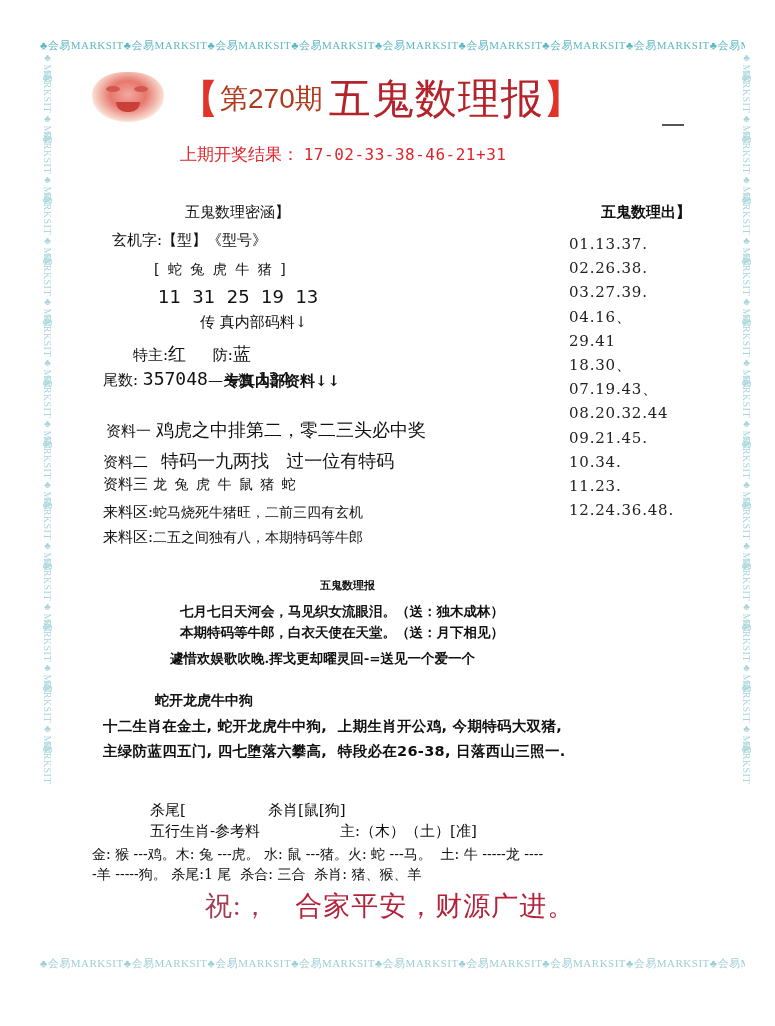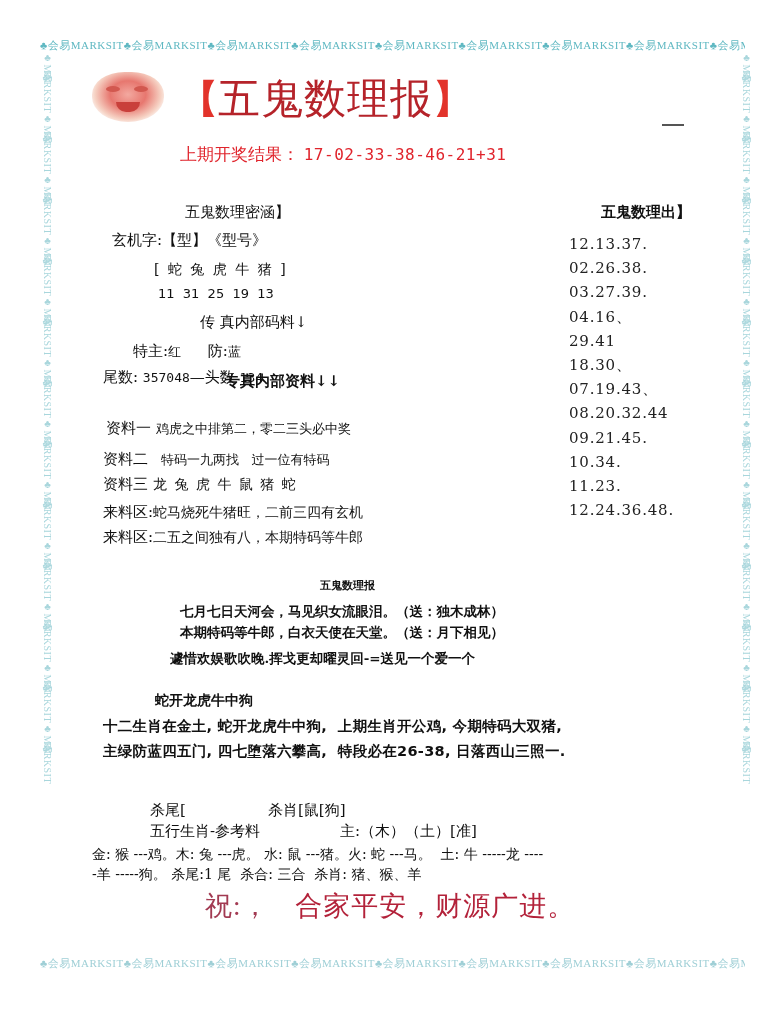--- a/index.html
+++ b/index.html
@@ -32,21 +32,21 @@
   .big-title { color: #b5232a; font-family: "Liberation Serif", serif; font-size: 42px; letter-spacing: 1px; }
   .dash-mark { position: absolute; left: 662px; top: 124px; width: 22px; height: 2px; background: #555; }
 
   .result { left: 180px; top: 143px; font-family: "Liberation Sans", sans-serif; font-size: 17px; color: #e0242c; }
   .result .num { font-family: "DejaVu Sans Mono", monospace; font-size: 16px; letter-spacing: 0.5px; }
 
   
   .b { font-weight: normal; text-align: center; }
   .s15 { font-size: 15px; }
   .s14 { font-size: 14px; }
-  .s13 { font-size: 13px; }
+  .s13 { font-size: 18px; }
   .sans { font-family: "DejaVu Sans", sans-serif; }
   .mono { font-family: "DejaVu Sans Mono", monospace; margin-top: 29px; }
 
   
   .chu-title { left: 601px; top: 203px; font-size: 15px; font-weight: bold; }
   .chu-list { position: absolute; left: 569px; top: 232px; font-family: "DejaVu Serif", serif; font-size: 15px; line-height: 24.2px; color: #222; letter-spacing: 0.8px; }
   .chu-list div { height: 24.2px; }
 
   .poem-title { left: 320px; top: 578px; font-size: 11px; font-weight: bold; }
   .poem { font-size: 13.5px; font-weight: bold; }
@@ -64,20 +64,21 @@
 <div class="border-v border-left" id="wm-left">♣会易MARKSIT♣会易MARKSIT♣会易MARKSIT♣会易MARKSIT♣会易MARKSIT♣会易MARKSIT♣会易MARKSIT♣会易MARKSIT♣会易MARKSIT♣会易MARKSIT♣会易MARKSIT♣会易MARKSIT</div>
 <div class="border-v border-right" id="wm-right">♣会易MARKSIT♣会易MARKSIT♣会易MARKSIT♣会易MARKSIT♣会易MARKSIT♣会易MARKSIT♣会易MARKSIT♣会易MARKSIT♣会易MARKSIT♣会易MARKSIT♣会易MARKSIT♣会易MARKSIT</div>
 
 <div class="face">
   <span class="eye" style="left:14px"></span>
   <span class="eye" style="left:42px"></span>
   <span class="mouth"></span>
 </div>
 <div class="title-wrap">
   <span class="bracket-l">【</span>
+  <span class="issue">第270期</span>
   <span class="big-title">五鬼数理报</span>
   <span class="bracket-r">】</span>
 </div>
 <div class="dash-mark"></div>
 
 <div class="abs result">
   <span>上期开奖结果：</span>
   <span class="num">17-02-33-38-46-21+31</span>
 </div>
 
@@ -112,21 +113,21 @@
 </div>
 <div class="abs" style="left:103px; top:502px;">
   <span class="s15">来料区:</span><span class="s14 b">蛇马烧死牛猪旺，二前三四有玄机</span>
 </div>
 <div class="abs" style="left:103px; top:527px;">
   <span class="s15">来料区:</span><span class="s14 b">二五之间独有八，本期特码等牛郎</span>
 </div>
 
 <div class="abs chu-title">五鬼数理出】</div>
 <div class="chu-list">
-  <div>12.13.37.</div>
+  <div>01.13.37.</div>
   <div>02.26.38.</div>
   <div>03.27.39.</div>
   <div>04.16、</div>
   <div>29.41</div>
   <div>18.30、</div>
   <div>07.19.43、</div>
   <div>08.20.32.44</div>
   <div>09.21.45.</div>
   <div>10.34.</div>
   <div>11.23.</div>

